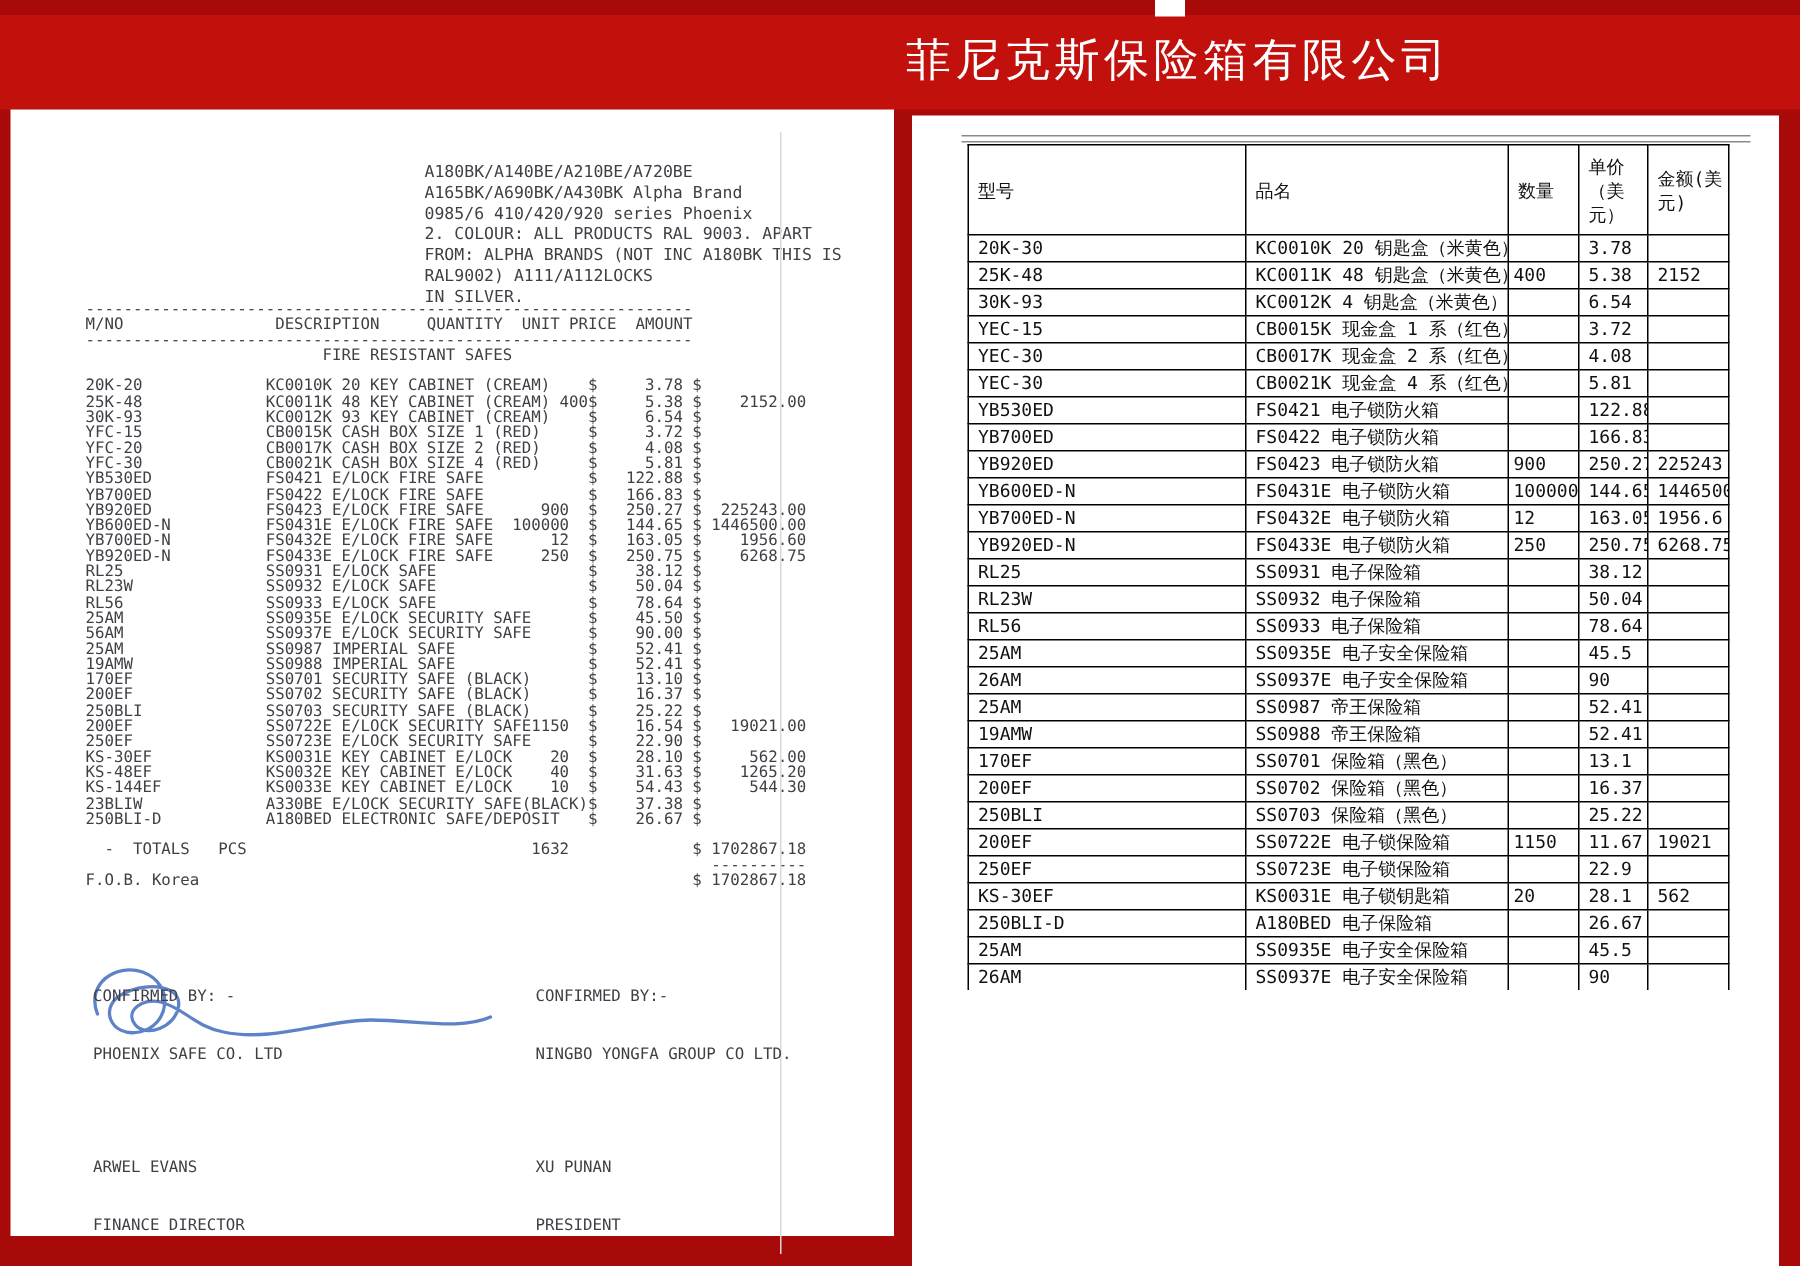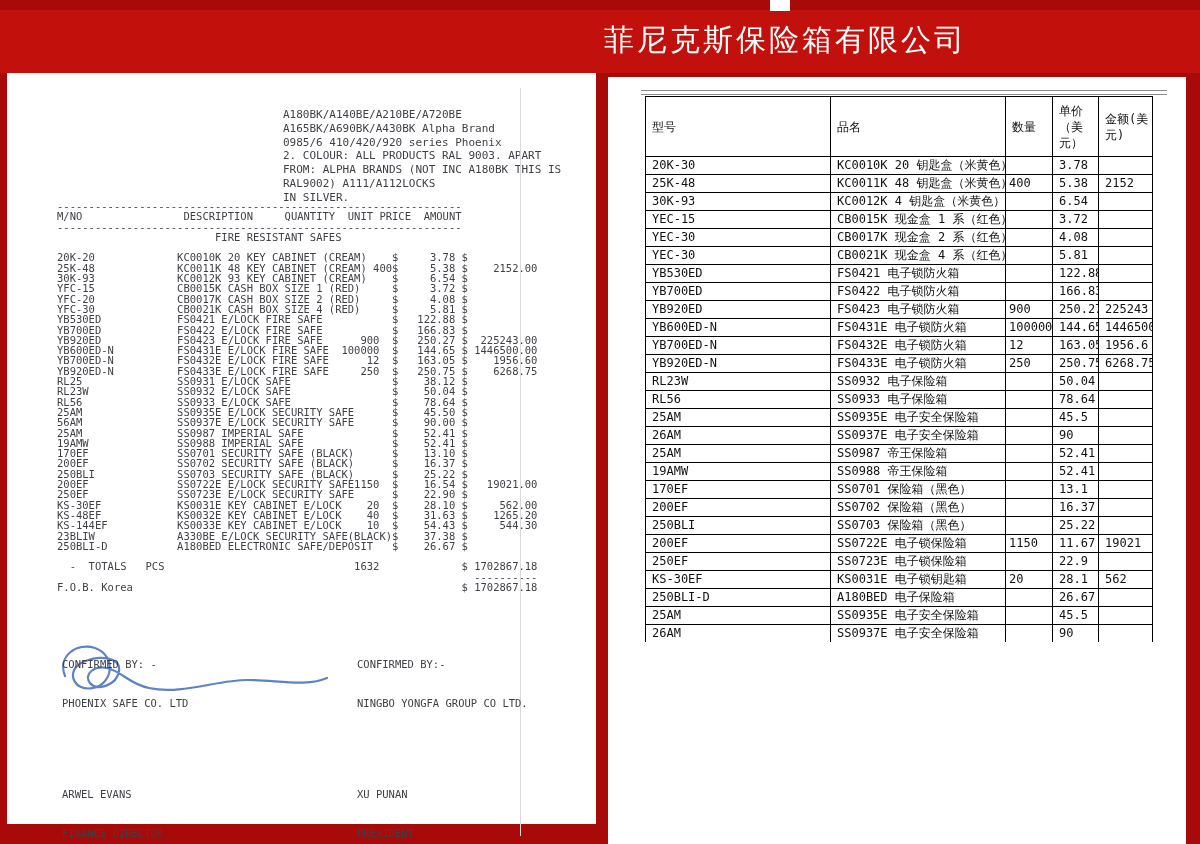--- a/index.html
+++ b/index.html
@@ -21,21 +21,21 @@
   .intro{position:absolute;left:276px;top:35px;font-family:"DejaVu Sans Mono",monospace;
        font-size:11px;line-height:13.8px;color:var(--typewriter-ink);white-space:pre}
   .invoice-pre{position:absolute;left:50px;top:128px;margin:0;font-family:"DejaVu Sans Mono",monospace;
        font-size:10.5px;line-height:10.3px;color:var(--typewriter-ink)}
   .page-edge{position:absolute;left:513px;top:15px;height:748px;width:0;border-left:1px solid #d9d9d9}
 
   .signoff{position:absolute;top:559px;font-family:"DejaVu Sans Mono",monospace;font-size:10.5px;
        line-height:13px;color:var(--typewriter-ink);white-space:pre}
   .signoff.left{left:55px}
   .signoff.right{left:350px}
-  .signoff .nm{margin-top:52px}
+  .signoff .nm{margin-top:36px}
   .sig-svg{position:absolute;left:48px;top:565px}
 
   .dbl-line{position:absolute;left:33px;top:13px;width:526px;height:3px;
        border-top:1px solid var(--artifact-gray);border-bottom:1px solid var(--artifact-gray)}
   .gridtable{position:absolute;left:37px;top:19px;border-collapse:collapse;table-layout:fixed;width:507px;
        font-family:"DejaVu Sans Mono","DejaVu Sans",sans-serif;color:var(--table-ink)}
   .gridtable th,.gridtable td{border:1px solid var(--table-border);font-weight:normal;text-align:left;
        font-size:12px;padding:0 2px 0 6px;white-space:nowrap;overflow:hidden}
   .gridtable th{height:55px;vertical-align:middle;white-space:normal;word-break:break-all;
        line-height:16px;padding:2px 3px 2px 6px}
@@ -211,20 +211,27 @@
           <td>1956.6</td>
         </tr>
         <tr>
           <td>YB920ED-N</td>
           <td>FS0433E 电子锁防火箱</td>
           <td>250</td>
           <td>250.75</td>
           <td>6268.75</td>
         </tr>
         <tr>
+          <td>RL25</td>
+          <td>SS0931 电子保险箱</td>
+          <td></td>
+          <td>38.12</td>
+          <td></td>
+        </tr>
+        <tr>
           <td>RL23W</td>
           <td>SS0932 电子保险箱</td>
           <td></td>
           <td>50.04</td>
           <td></td>
         </tr>
         <tr>
           <td>RL56</td>
           <td>SS0933 电子保险箱</td>
           <td></td>

